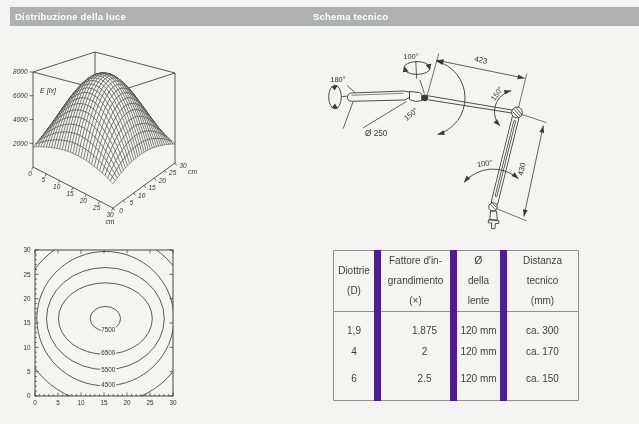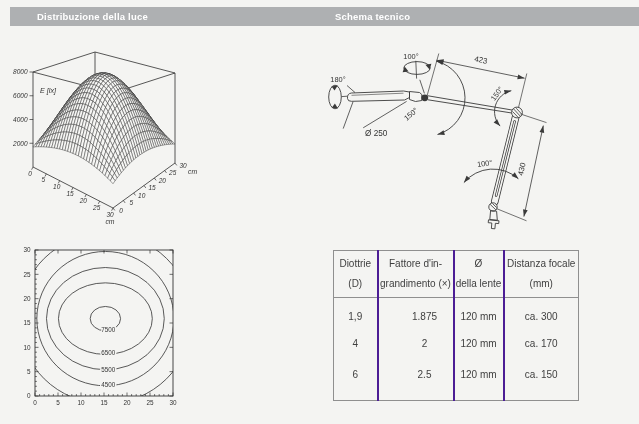--- a/index.html
+++ b/index.html
@@ -1,33 +1,33 @@
 <!DOCTYPE html>
 <html><head>
 <meta charset="utf-8">
 <style>
   html,body{margin:0;padding:0;background:#e9e9e7;}
   .page{position:relative;width:639px;height:424px;background:#f4f4f2;overflow:hidden;
         font-family:"Liberation Sans",sans-serif;color:#3a3a3a;}
   .hbar{position:absolute;top:7px;height:19px;background:#aeb0b2;color:#ffffff;
-        font-weight:bold;font-size:9.5px;line-height:19px;padding-left:27px;
+        font-weight:bold;font-size:9.5px;line-height:19px;padding-left:5px;
         box-sizing:border-box;letter-spacing:0.2px;}
   #hbar-left{left:10px;width:304px;}
   #hbar-right{left:308px;width:370px;}
   .plot{position:absolute;}
   #surface-wrap{left:10px;top:40px;font-style:italic;}
   #contour-wrap{left:10px;top:243px;}
   #diagram-wrap{left:318px;top:32px;}
   svg{display:block;font-family:"Liberation Sans",sans-serif;}
   
   #lens-table{position:absolute;left:333px;top:250px;width:245px;height:151px;
         border-collapse:collapse;table-layout:fixed;font-size:10px;color:#3f3f3f;}
   #lens-table, #lens-table th, #lens-table td{border:0;}
   #lens-table{border:1px solid #8f8f8f;}
-  #lens-table th, #lens-table td{border-left:2px solid #4c1d95;font-weight:normal;
+  #lens-table th, #lens-table td{border-left:7px solid #4c1d95;font-weight:normal;
         padding:0;text-align:center;vertical-align:top;}
   #lens-table th:first-child, #lens-table td:first-child{border-left:0;}
   #lens-table thead th{border-bottom:1px solid #8f8f8f;height:46px;vertical-align:middle;}
   #lens-table thead .hl{line-height:20px;}
   #lens-table tbody tr{height:19px;}
   #lens-table tbody tr:first-child td{padding-top:13px;}
   #lens-table td.c2{text-align:center;padding-left:18px;}
   #lens-table td.c4{white-space:pre;}
 </style>
 </head>
@@ -1216,21 +1216,21 @@
         </th>
         <th>
           <div class="hl">Fattore d'in-</div>
             <div class="hl">grandimento (×)</div>
         </th>
         <th>
           <div class="hl">Ø</div>
             <div class="hl">della lente</div>
         </th>
         <th>
-          <div class="hl">Distanza focale</div>
+          <div class="hl">Distanza tecnico</div>
             <div class="hl">(mm)</div>
         </th>
       </tr>
     </thead>
     <tbody>
       <tr>
         <td>1,9</td>
         <td class="c2">1.875</td>
         <td>120 mm</td>
         <td class="c4">ca. 300</td>

